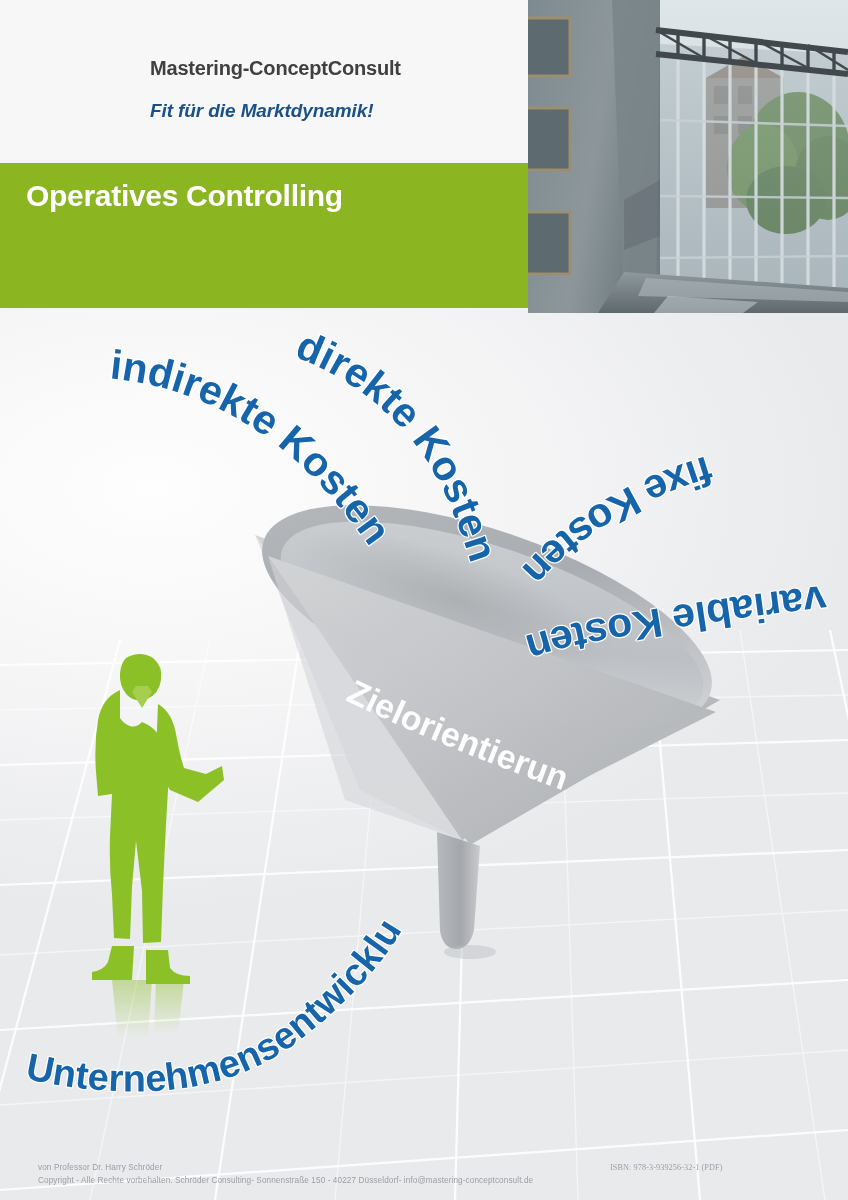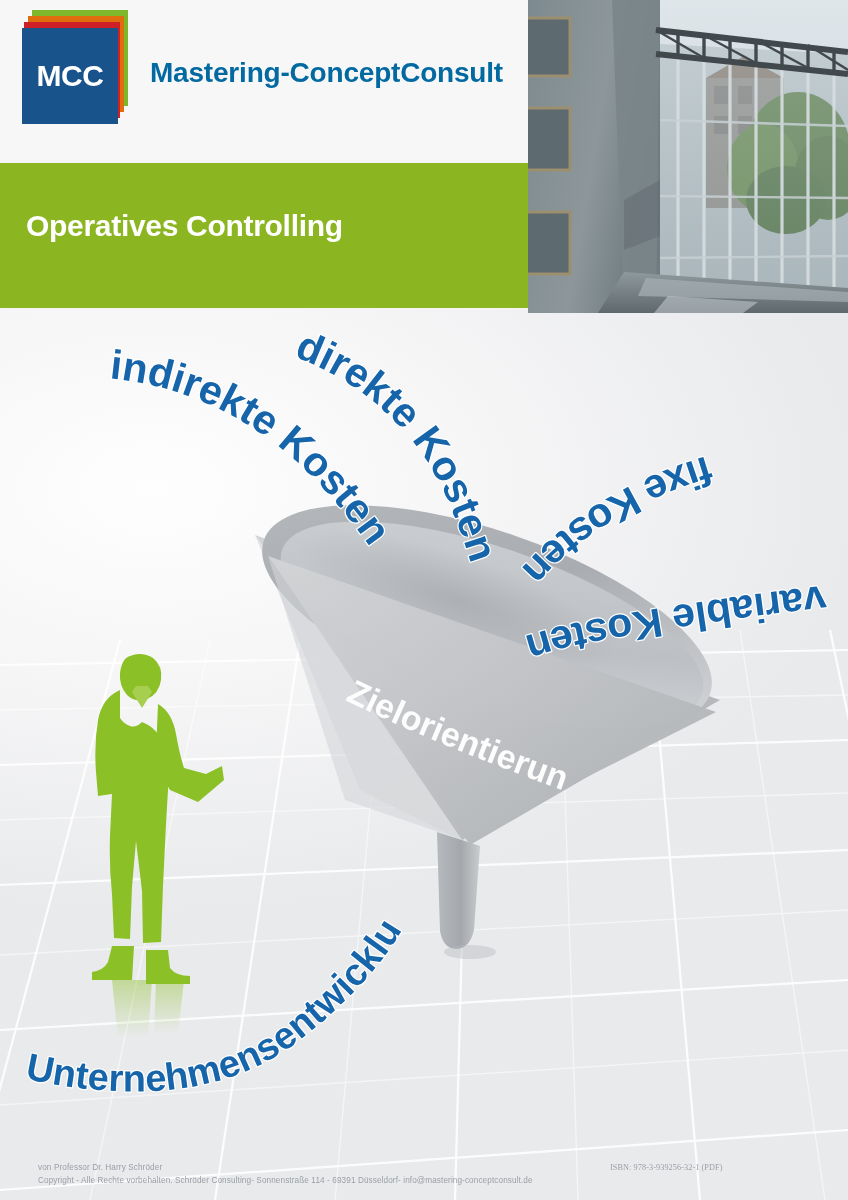--- a/index.html
+++ b/index.html
@@ -60,23 +60,23 @@
     display: flex; align-items: center; justify-content: center;
     color: #ffffff;
     font-size: 30px;
     font-weight: bold;
     letter-spacing: -0.5px;
   }
 
   .brand-name {
     position: absolute;
     left: 150px; top: 57px;
-    font-size: 28px;
+    font-size: 20px;
     font-weight: bold;
-    color: #0369a1;
+    color: #404040;
     letter-spacing: -0.2px;
     white-space: nowrap;
   }
   .brand-tagline {
     position: absolute;
     left: 150px; top: 100px;
     font-size: 19px;
     font-weight: bold;
     font-style: italic;
     color: #1b5286;
@@ -103,21 +103,21 @@
   }
   .title-band .t-line {
     position: absolute;
     left: 26px;
     color: #ffffff;
     font-size: 30px;
     font-weight: bold;
     letter-spacing: -0.3px;
     white-space: nowrap;
   }
-  .title-band .t1 { top: 46px; text-align: center; }
+  .title-band .t1 { top: 16px; text-align: center; }
   .title-band .t2 { top: 68px; }
 
   
   .funnel-wrap {
     position: absolute;
     left: 0; top: 0;
     width: 848px; height: 1200px;
     pointer-events: none;
   }
   .funnel-wrap svg { display: block; }
@@ -312,28 +312,22 @@
       </g>
 
       <g fill="url(#gRefl)">
         <path d="M52,330 l40,0 l-4,58 l-30,0 Z"></path>
         <path d="M96,330 l28,0 l-6,54 l-24,0 Z"></path>
       </g>
     </svg>
   </div>
 
   <div class="header-white">
-    <div class="logo-stack">
-      <div class="logo-sq green"></div>
-      <div class="logo-sq orange"></div>
-      <div class="logo-sq red"></div>
-      <div class="logo-sq blue"></div>
-      <div class="logo-text">MCC</div>
-    </div>
     <div class="brand-name">Mastering-ConceptConsult</div>
+    <div class="brand-tagline">Fit für die Marktdynamik!</div>
   </div>
 
   <div class="photo">
     <svg width="320" height="313" viewBox="0 0 320 313">
       <defs>
         <linearGradient id="pWall" x1="0" y1="0" x2="1" y2="0.4">
           <stop offset="0%" stop-color="#7d8a8f"></stop>
           <stop offset="60%" stop-color="#8d979b"></stop>
           <stop offset="100%" stop-color="#6f7b80"></stop>
         </linearGradient>
@@ -427,17 +421,17 @@
       </g>
     </svg>
   </div>
 
   <div class="title-band">
     <div class="t-line t1">Operatives Controlling</div>
   </div>
 
   <div class="footer">
     <div class="foot-txt foot-author">von Professor Dr. Harry Schröder</div>
-    <div class="foot-txt foot-copy">Copyright - Alle Rechte vorbehalten. Schröder Consulting- Sonnenstraße 114 - 69391 Düsseldorf- info@mastering-conceptconsult.de</div>
+    <div class="foot-txt foot-copy">Copyright - Alle Rechte vorbehalten. Schröder Consulting- Sonnenstraße 150 - 40227 Düsseldorf- info@mastering-conceptconsult.de</div>
     <div class="foot-txt foot-isbn">ISBN: 978-3-939256-32-1 (PDF)</div>
   </div>
 
 </div>
 
 </body></html>

